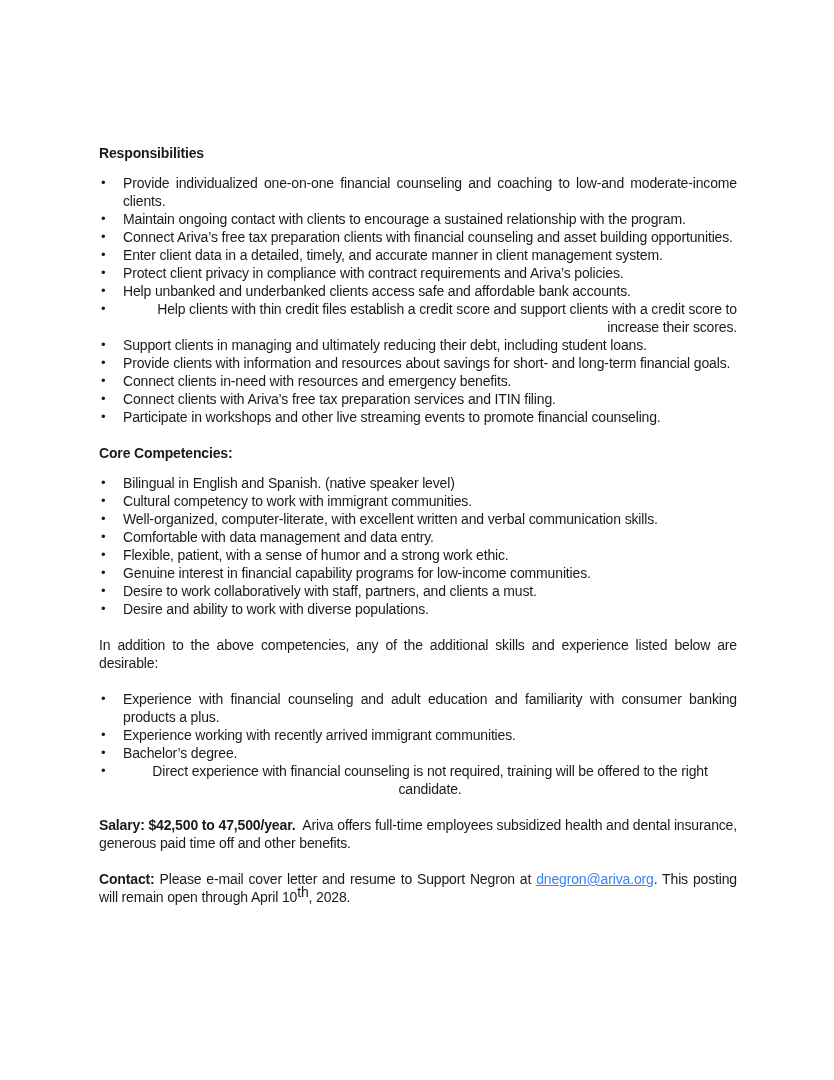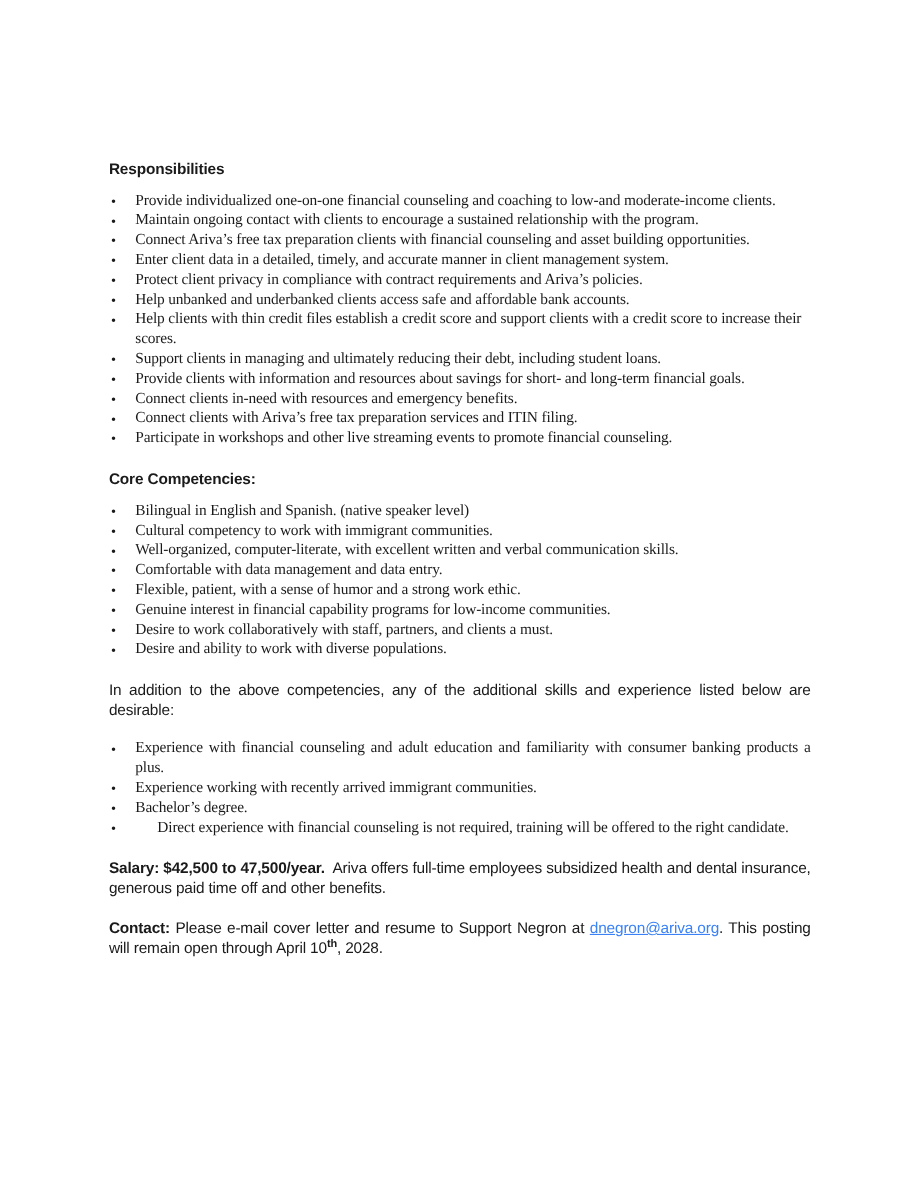--- a/index.html
+++ b/index.html
@@ -8,44 +8,44 @@
       font-family: "Liberation Sans", sans-serif;
       color: #1a1a1a;
     }
     .page {
       position: absolute; left: 99px; top: 99px; width: 638px;
       font-size: 14px; line-height: 18px;
       letter-spacing: -0.15px;
       margin-top: 45px;
     }
     .heading { font-weight: bold; margin: 0 0 12px 0; }
-    ul.bl { list-style: none; margin: 0 0 18px 0; padding: 0; font-family: Liberation Serif, serif; }
+    ul.bl { list-style: none; margin: 0 0 18px 0; padding: 0; }
     ul.bl li { position: relative; padding-left: 24px; text-align: justify; }
     ul.bl li::before {
       content: "\2022"; position: absolute; left: 2px; top: 0; font-size: 13px;
     }
     p { margin: 0 0 18px 0; text-align: justify; }
     .b { font-weight: bold; }
     a.link { color: #3b82f6; text-decoration: underline; }
-    sup { font-size: 10px; line-height: 0; vertical-align: 5px; font-weight: bold; }
+    sup { font-size: 14px; line-height: 0; vertical-align: 5px; }
   </style>
 </head>
 <body>
 
 <div class="page">
 
   <div class="heading">Responsibilities</div>
   <ul class="bl">
     <li>Provide individualized one-on-one financial counseling and coaching to low-and moderate-income clients.</li>
     <li>Maintain ongoing contact with clients to encourage a sustained relationship with the program.</li>
     <li style="text-align:left">Connect Ariva’s free tax preparation clients with financial counseling and asset building opportunities.</li>
     <li>Enter client data in a detailed, timely, and accurate manner in client management system.</li>
     <li>Protect client privacy in compliance with contract requirements and Ariva’s policies.</li>
     <li>Help unbanked and underbanked clients access safe and affordable bank accounts.</li>
-    <li style="text-align:left">Help clients with thin credit files establish a credit score and support clients with a credit score to increase their scores.</li>
+    <li style="text-align:right">Help clients with thin credit files establish a credit score and support clients with a credit score to increase their scores.</li>
     <li>Support clients in managing and ultimately reducing their debt, including student loans.</li>
     <li style="text-align:left">Provide clients with information and resources about savings for short- and long-term financial goals.</li>
     <li>Connect clients in-need with resources and emergency benefits.</li>
     <li>Connect clients with Ariva’s free tax preparation services and ITIN filing.</li>
     <li>Participate in workshops and other live streaming events to promote financial counseling.</li>
   </ul>
 
   <div class="heading">Core Competencies:</div>
   <ul class="bl">
     <li>Bilingual in English and Spanish. (native speaker level)</li>

